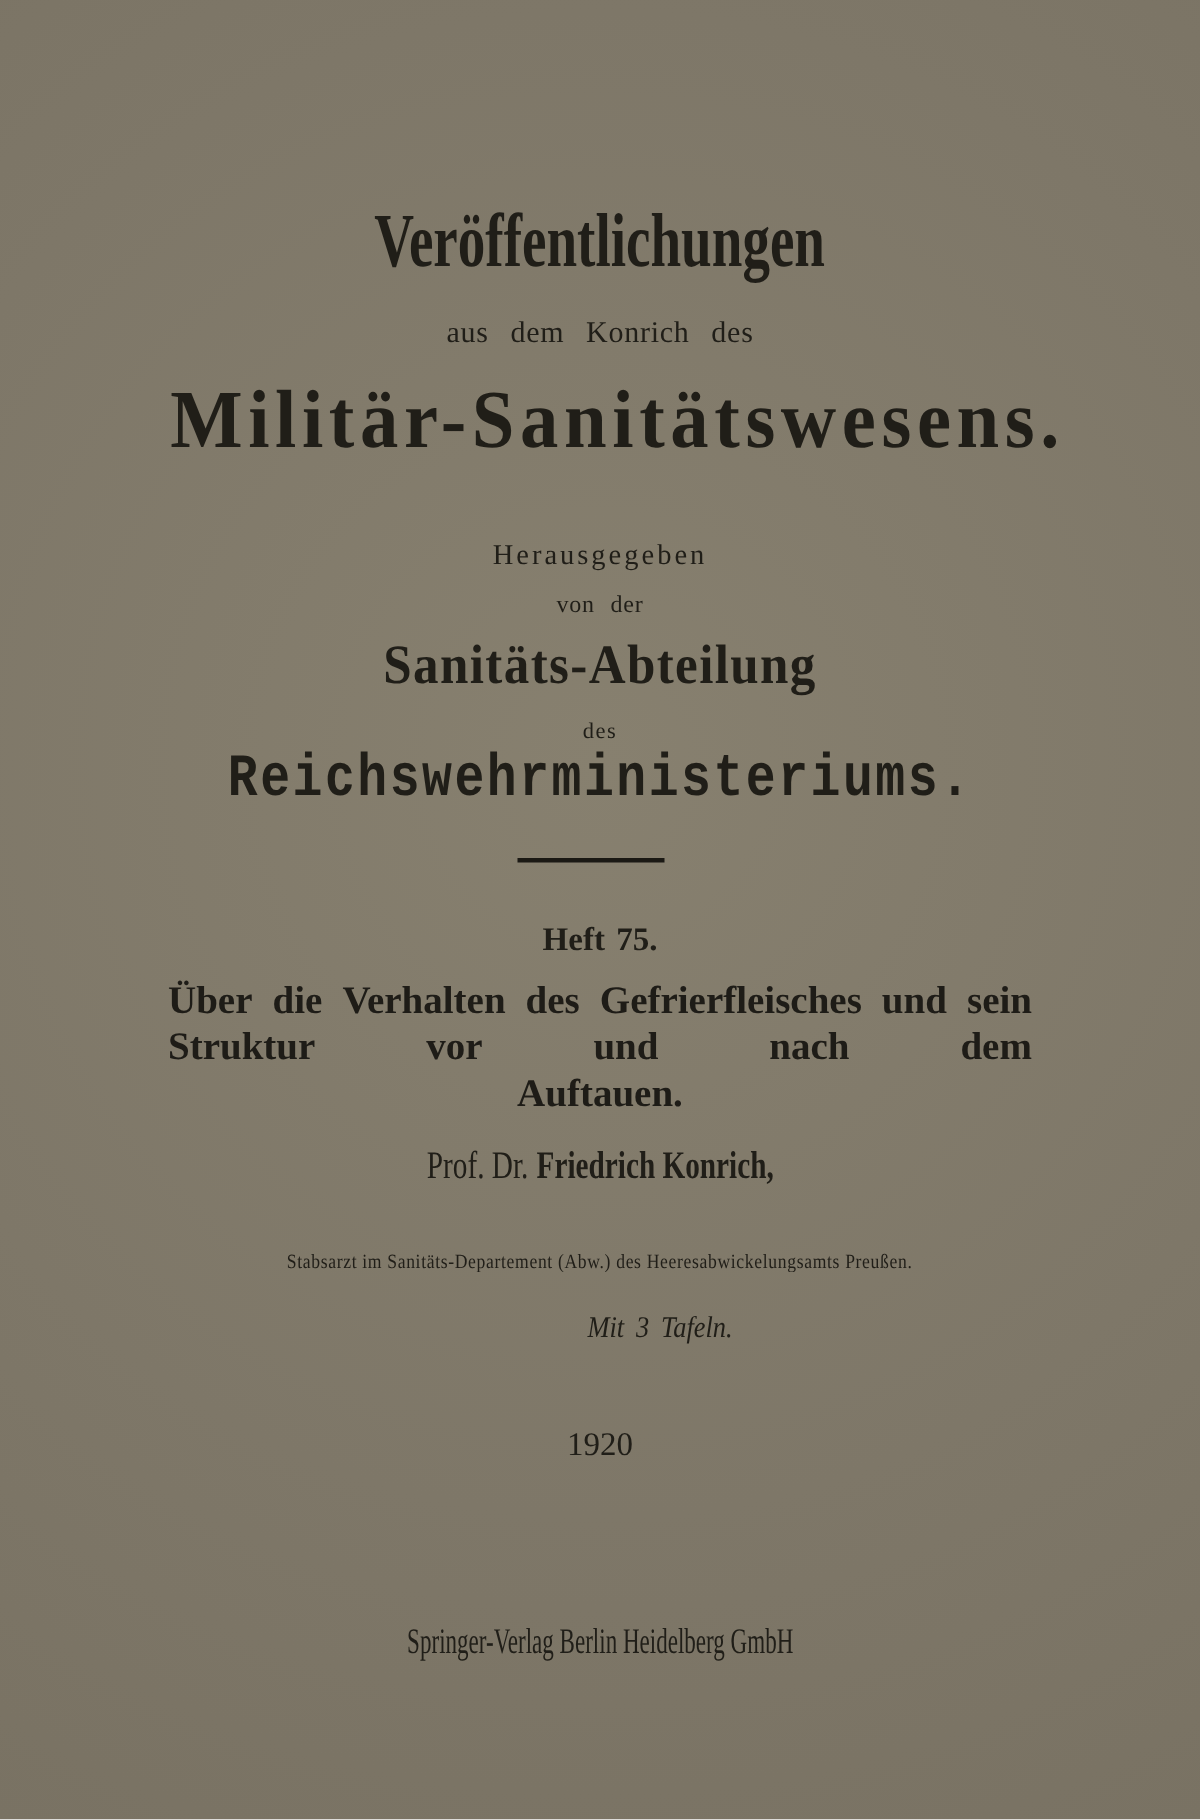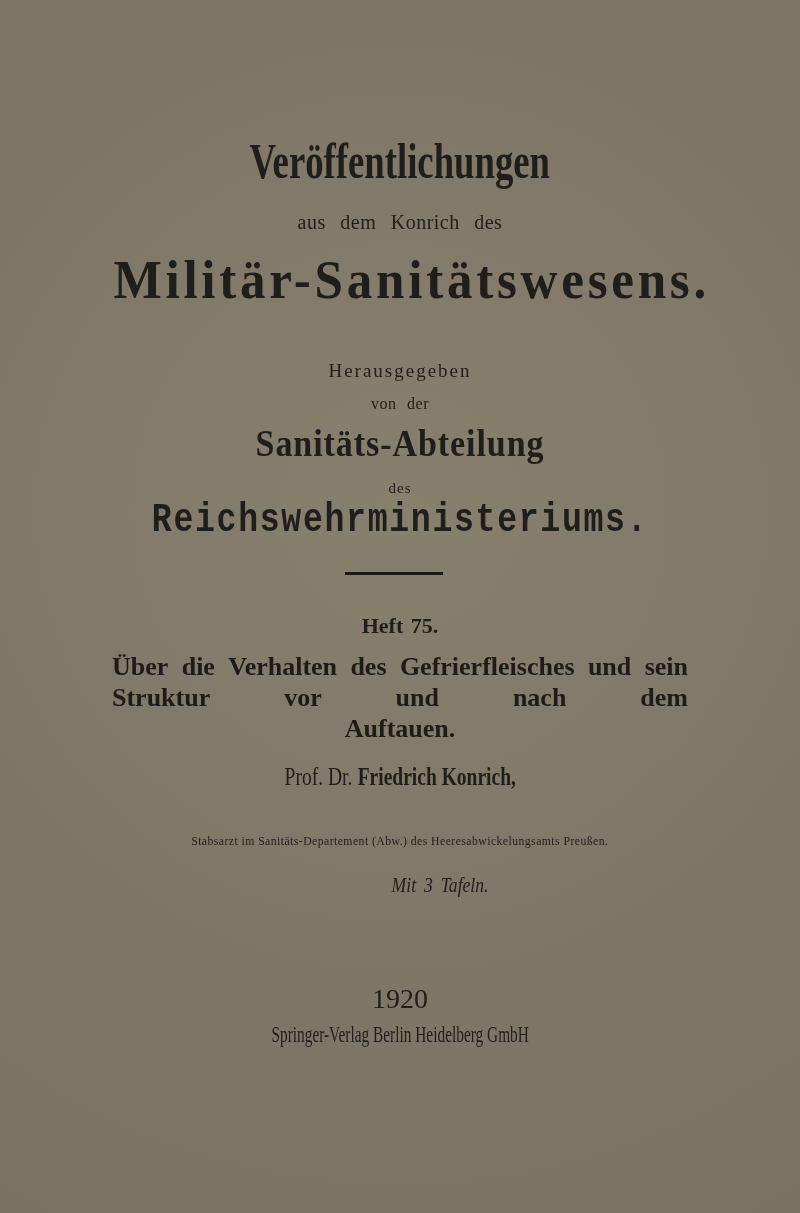--- a/index.html
+++ b/index.html
@@ -67,23 +67,23 @@
   .t-author   { top: 764px; font-size: 26px; }
   .t-author .cx { transform: scaleX(0.75); }
   .author-name { font-weight: bold; margin-left: 0.28em; }
 
   .t-affil    { top: 834px; font-size: 13.5px; font-weight: normal; letter-spacing: 0.5px; }
   .t-affil .cx { transform: scaleX(0.87); }
 
   .t-plates   { top: 875px; font-size: 20px; font-style: italic; word-spacing: 4px; padding-left: 40px; }
   .t-plates .cx { transform: scaleX(0.88); }
 
-  .t-year     { top: 985px; font-size: 28px; }
+  .t-year     { top: 952px; font-size: 22px; }
 
-  .t-imprint  { top: 1022px; font-size: 24px; }
+  .t-imprint  { top: 1083px; font-size: 24px; }
   .t-imprint .cx { transform: scaleX(0.64); }
 </style>
 </head>
 <body>
 
 <div class="page">
 
   <div class="line t-series">
     <span class="cx">Veröffentlichungen</span>
   </div>

